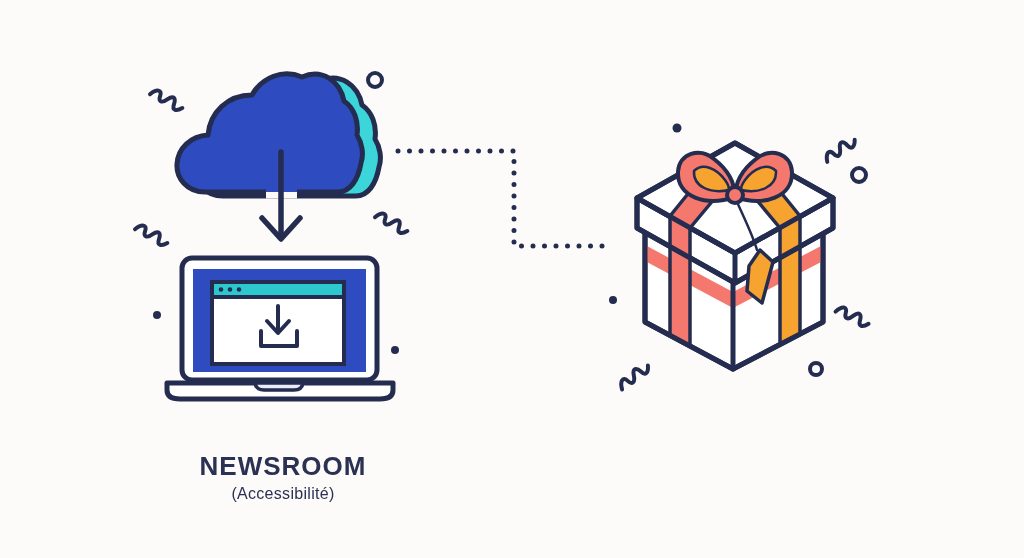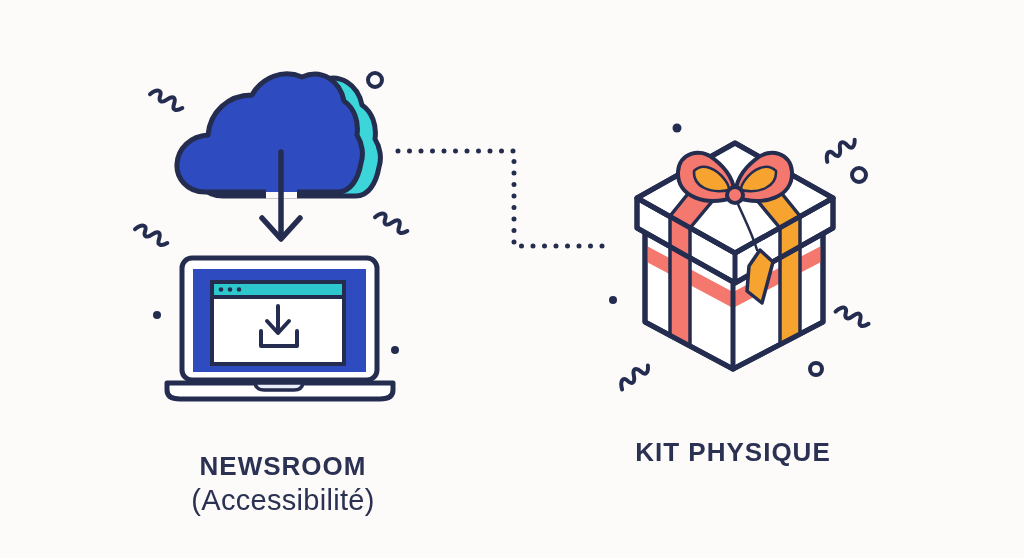--- a/index.html
+++ b/index.html
@@ -10,21 +10,21 @@
   }
   .canvas{position:absolute;left:0;top:0;}
   .label{
     position:absolute;text-align:center;color:var(--text,#2a3152);
     width:300px;
   }
   .label .title{
     font-weight:bold;font-size:26px;letter-spacing:1px;line-height:1.1;
   }
   .label .subtitle{
-    font-size:29px;margin-top:4px;letter-spacing:0.3px;line-height:1.1;
+    font-size:16px;margin-top:4px;letter-spacing:0.3px;line-height:1.1;
   }
   .label-left{left:133px;top:452px;}
   .label-right{left:583px;top:438px;}
 </style>
 </head>
 <body>
 
 <svg class="canvas" width="1024" height="558" viewBox="0 0 1024 558">
 
   <g fill="none" stroke="var(--ink,#242d4f)" stroke-width="4" stroke-linecap="round" stroke-linejoin="round">
@@ -120,14 +120,13 @@
       <circle cx="735" cy="195" r="8" fill="var(--coral,#f4786d)" stroke="var(--ink,#242d4f)" stroke-width="4"></circle>
     </g>
   </g>
 </svg>
 
 <div class="label label-left">
   <div class="title">NEWSROOM</div>
   <div class="subtitle">(Accessibilité)</div>
 </div>
 <div class="label label-right">
-  <div class="title">KIT PHYSIQUE</div>
 </div>
 
 </body></html>

